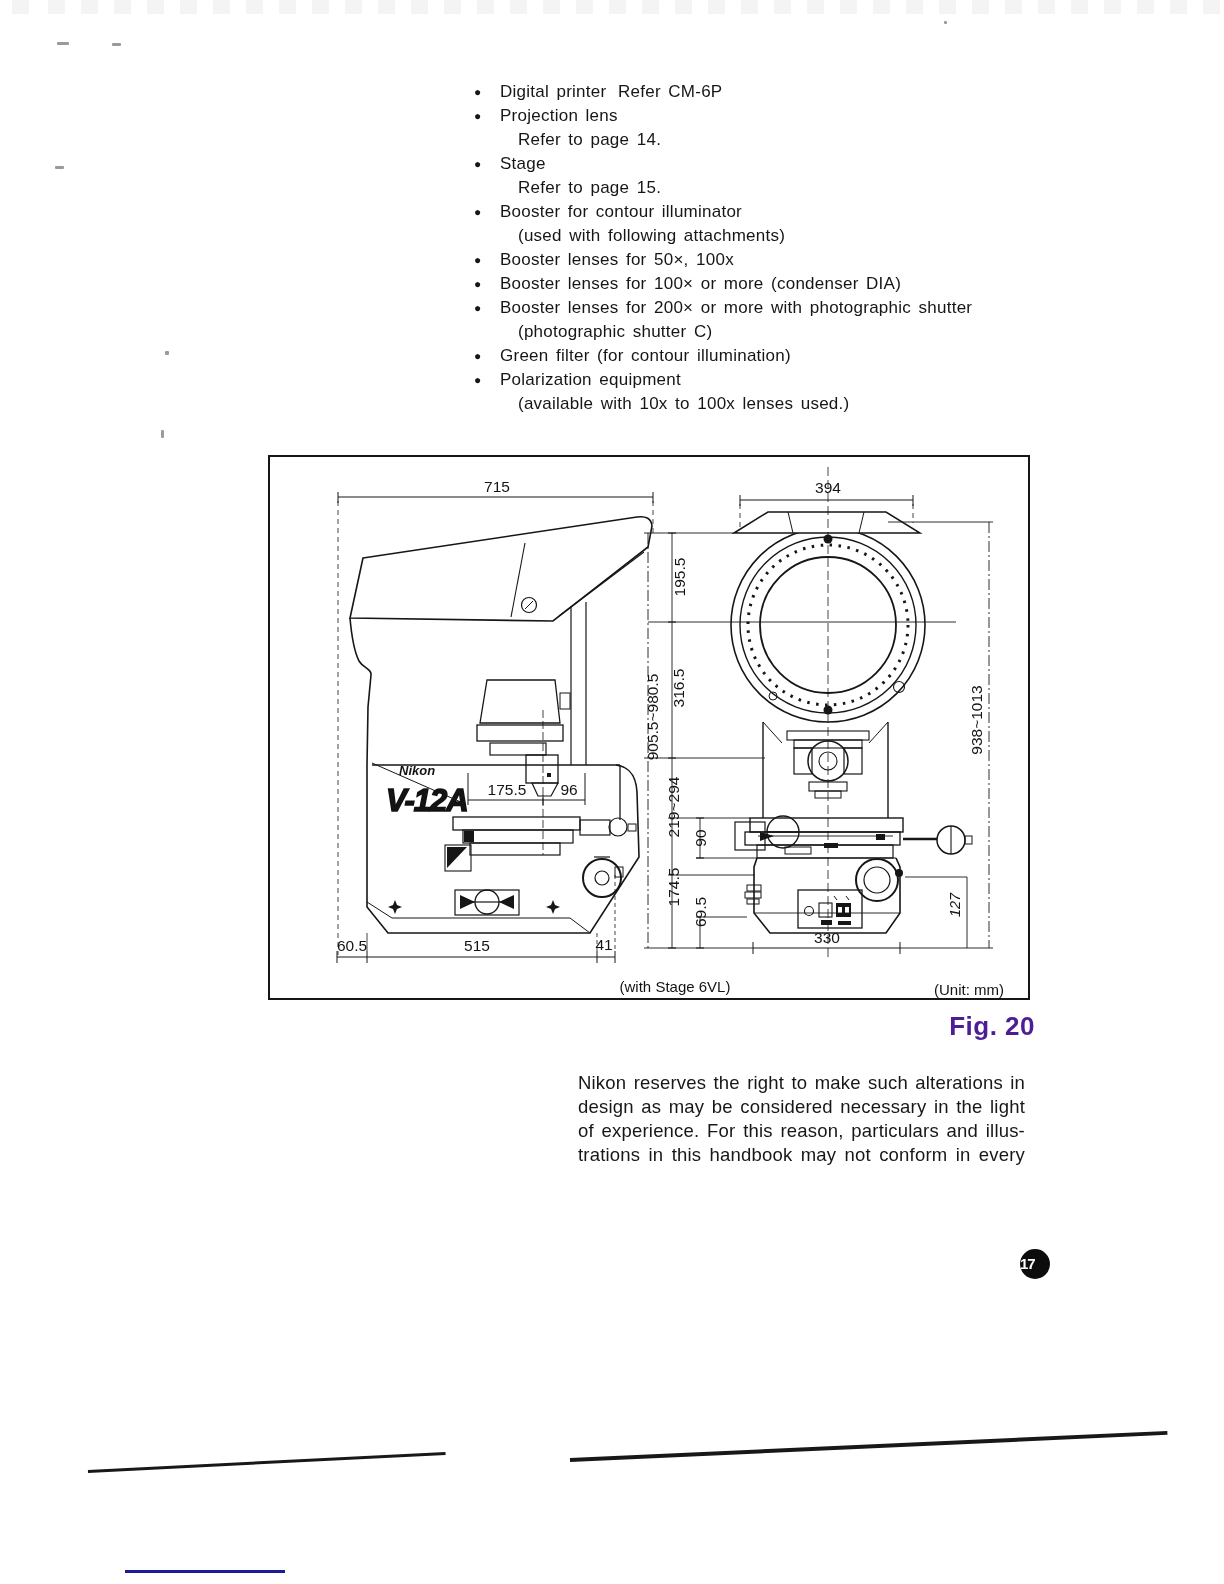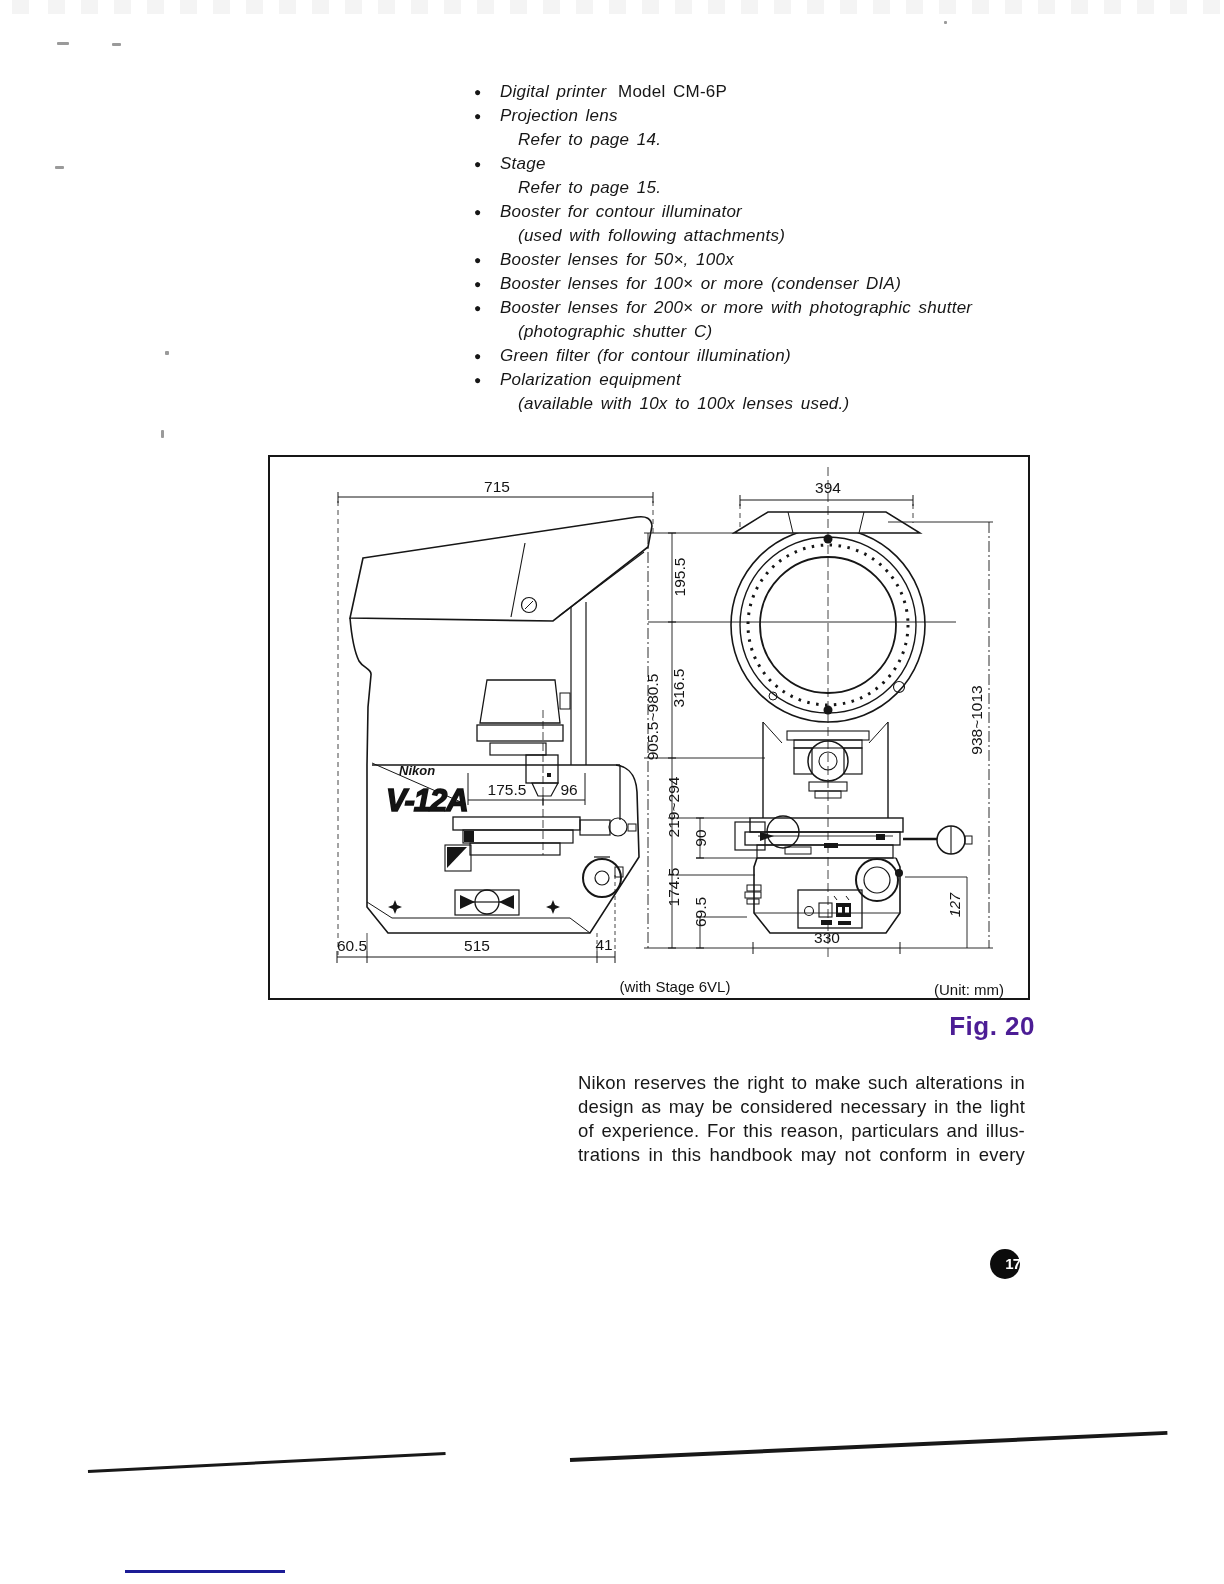--- a/index.html
+++ b/index.html
@@ -8,36 +8,36 @@
   
   #topedge{position:absolute;left:0;top:0;width:1224px;height:14px;
     background:repeating-linear-gradient(90deg,#ffffff 0 16px,#f4f4f4 16px 33px);
     background-position:32px 0;}
   .speck{position:absolute;background:#9a9a9a;border-radius:1px;}
   
   #list{position:absolute;left:470px;top:80px;width:620px;font-size:17px;
         letter-spacing:.25px;word-spacing:2.5px;color:#161616;}
   #list .row{position:relative;height:24px;line-height:24px;white-space:nowrap;}
   #list .blt{position:absolute;left:4px;top:0;font-size:12px;line-height:24px;}
-  #list .t{margin-left:30px;font-style:italic;}
+  #list .t{margin-left:30px;}
   #list .row.sub .t{margin-left:48px;margin-top:28px;}
   #list .t2{position:absolute;left:148px;top:0;}
   
   #figbox{position:absolute;left:268px;top:455px;width:884px;height:545px;}
   #figlabel{position:absolute;left:940px;top:1011px;width:95px;text-align:right;
             font-weight:bold;font-size:26px;letter-spacing:.5px;color:#4c1d95;}
   
   #disc{position:absolute;left:578px;top:1071px;width:447px;
         font-size:18.5px;line-height:24px;letter-spacing:.2px;word-spacing:2px;color:#171717;}
   #disc .jline{text-align:justify;text-align-last:justify;white-space:normal;height:24px;overflow:hidden;}
   #disc .jline.last{text-align-last:left;}
   
-  #badge{position:absolute;left:990px;top:1249px;width:30px;height:30px;border-radius:50%;
+  #badge{position:absolute;left:1020px;top:1249px;width:30px;height:30px;border-radius:50%;
          background:#0c0c0c;color:#fff;font-weight:bold;font-size:15px;line-height:30px;
-         text-align:right;letter-spacing:-1px;}
+         text-align:left;letter-spacing:-1px;}
   
   .scanline{position:absolute;height:0;border-top:3.5px solid #181818;transform-origin:left center;}
   #lineA{left:88px;top:1470px;width:358px;transform:rotate(-2.9deg);}
   #lineB{left:570px;top:1458px;width:598px;transform:rotate(-2.6deg);border-top-width:4px;}
   #blueline{position:absolute;left:125px;top:1570px;width:160px;height:3px;background:#1c1c96;}
   
   svg text{font-family:"Liberation Sans",sans-serif;fill:#141414;}
   .dimtxt{font-size:15.5px;}
   .dimtxt-sm{font-size:14.5px;}
   .captxt{font-size:15px;}
@@ -49,21 +49,21 @@
 <div id="topedge"></div>
 
 <div class="speck" style="left:57px;top:42px;width:12px;height:3px;"></div>
 <div class="speck" style="left:112px;top:43px;width:9px;height:3px;"></div>
 <div class="speck" style="left:55px;top:166px;width:9px;height:3px;"></div>
 <div class="speck" style="left:165px;top:351px;width:4px;height:4px;"></div>
 <div class="speck" style="left:161px;top:430px;width:3px;height:8px;"></div>
 <div class="speck" style="left:944px;top:21px;width:3px;height:3px;"></div>
 
 <div id="list">
-  <div class="row"><span class="blt">●</span><span class="t">Digital printer</span><span class="t2">Model CM-6P</span></div>
+  <div class="row"><span class="blt">●</span><span class="t">Digital printer</span><span class="t2">Refer CM-6P</span></div>
   <div class="row"><span class="blt">●</span><span class="t">Projection lens</span></div>
   <div class="row sub"><span class="t">Refer to page 14.</span></div>
   <div class="row"><span class="blt">●</span><span class="t">Stage</span></div>
   <div class="row sub"><span class="t">Refer to page 15.</span></div>
   <div class="row"><span class="blt">●</span><span class="t">Booster for contour illuminator</span></div>
   <div class="row sub"><span class="t">(used with following attachments)</span></div>
   <div class="row"><span class="blt">●</span><span class="t">Booster lenses for 50×, 100x</span></div>
   <div class="row"><span class="blt">●</span><span class="t">Booster lenses for 100× or more (condenser DIA)</span></div>
   <div class="row"><span class="blt">●</span><span class="t">Booster lenses for 200× or more with photographic shutter</span></div>
   <div class="row sub"><span class="t">(photographic shutter C)</span></div>

